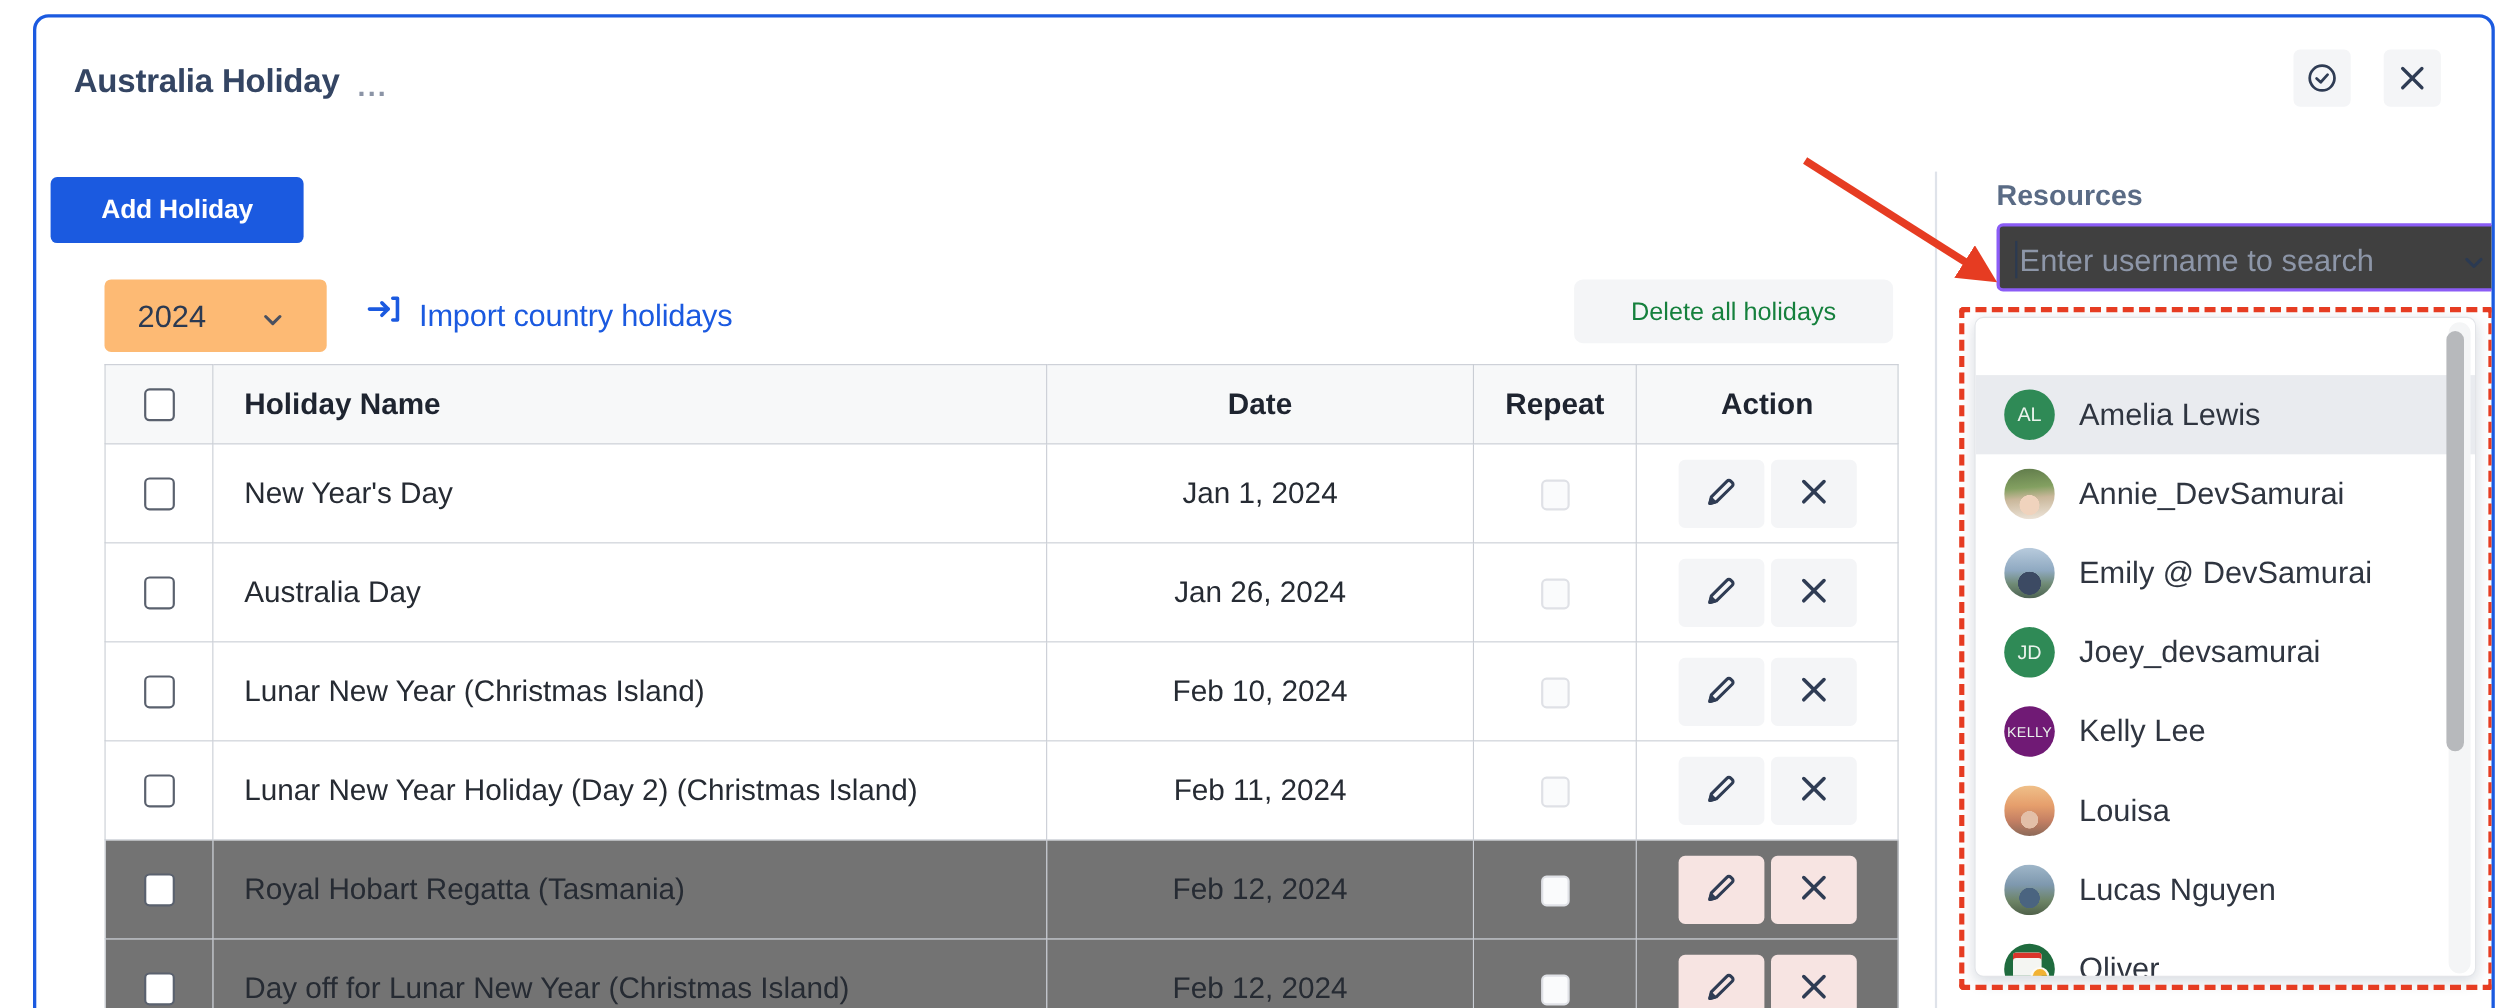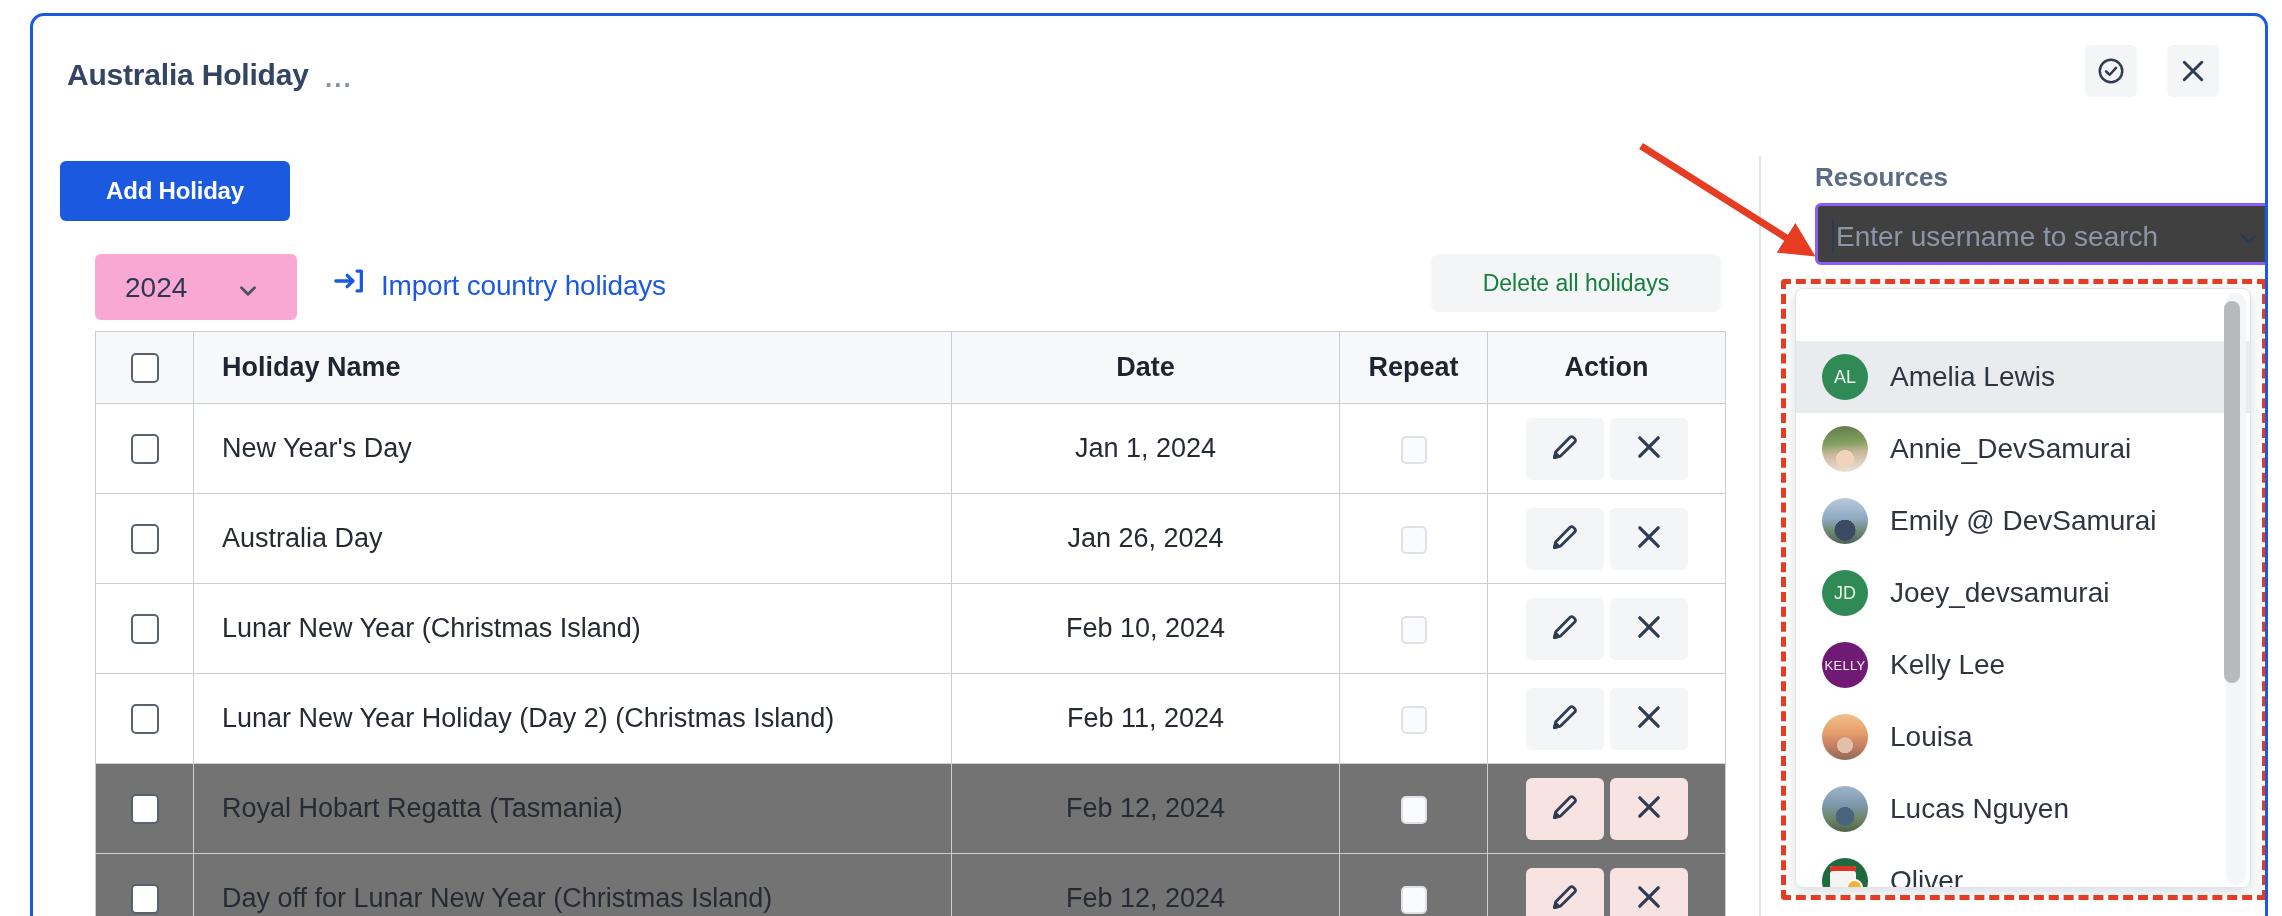--- a/index.html
+++ b/index.html
@@ -42,35 +42,35 @@
     background: #f4f5f7; border: none; border-radius: 6px;
     display: flex; align-items: center; justify-content: center;
     cursor: pointer;
   }
   #btn-confirm { left: 2052px; }
   #btn-close-modal { left: 2134px; }
   .hdr-btn svg { display: block; }
 
   
   #add-holiday-button {
-    position: absolute; left: 27px; top: 145px;
+    position: absolute; left: 13px; top: 145px;
     width: 230px; height: 60px;
     background: #1b5ae0; color: #ffffff;
     border: none; border-radius: 6px;
     font-family: "Liberation Sans", sans-serif;
     font-size: 24px; font-weight: bold;
     cursor: pointer;
     letter-spacing: -0.2px;
   }
 
   
   #year-select {
     position: absolute; left: 62px; top: 238px;
     width: 202px; height: 66px;
-    background: #f9a8d4; border-radius: 6px;
+    background: #fdba74; border-radius: 6px;
     cursor: pointer;
   }
   #year-value {
     position: absolute; left: 30px; top: 18px;
     font-size: 28px; color: #2b3a52;
   }
   #year-chevron {
     position: absolute; left: 140px; top: 24px;
   }
 

